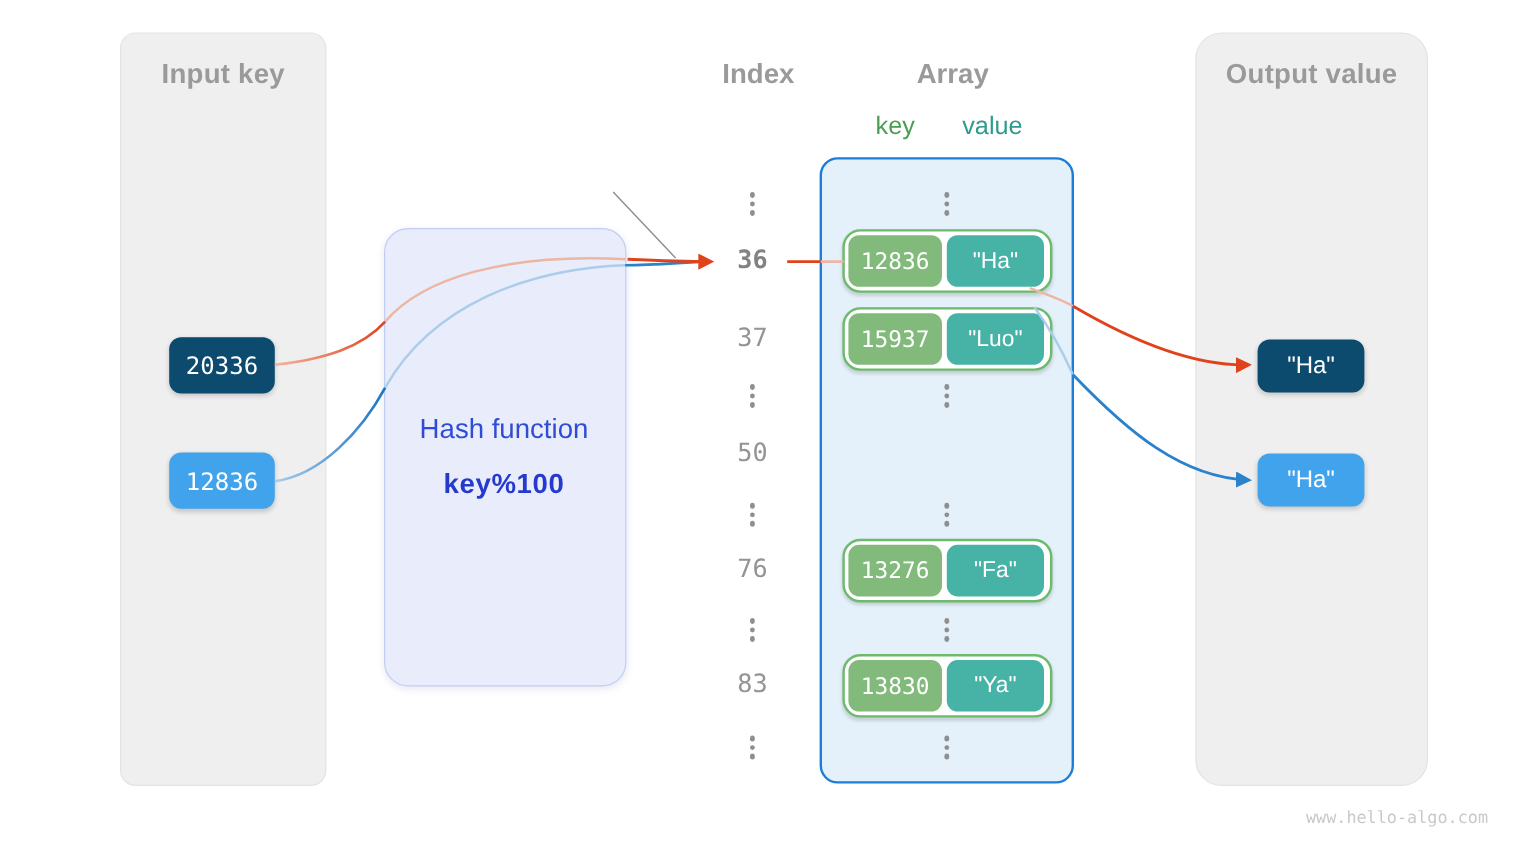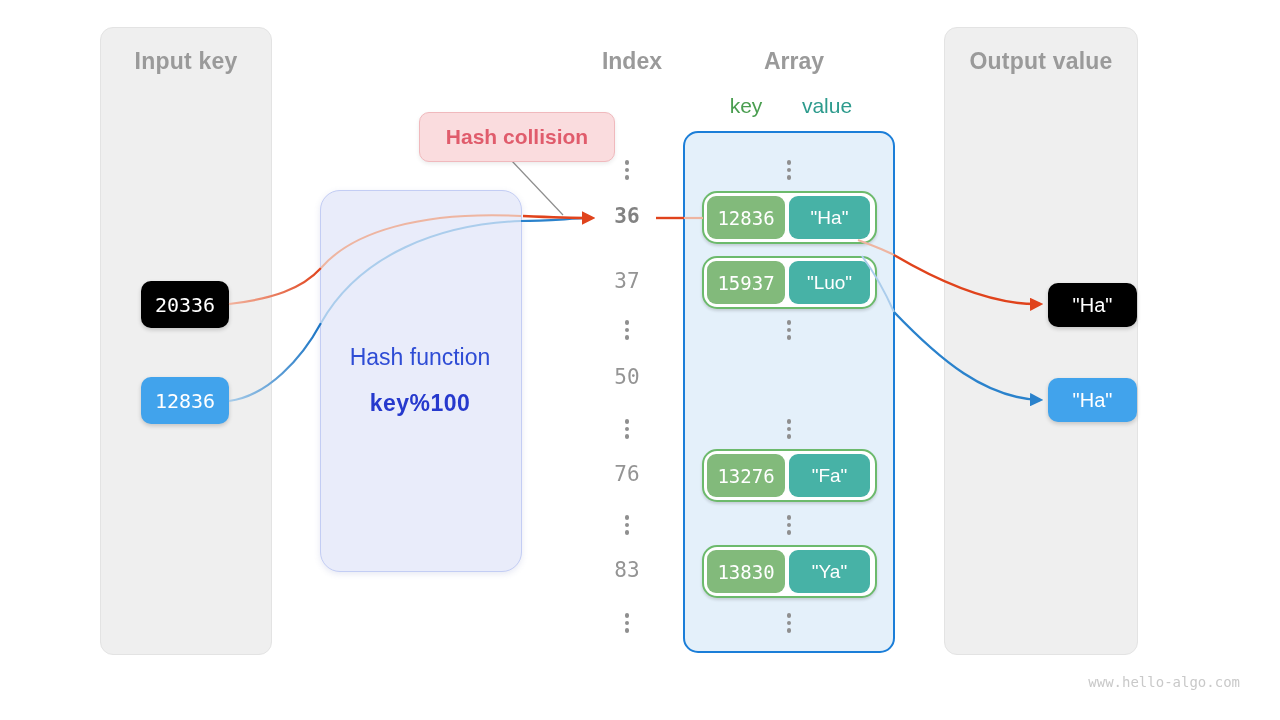--- a/index.html
+++ b/index.html
@@ -17,21 +17,21 @@
     font-size:23px;font-weight:bold;color:#9a9a9a;letter-spacing:.2px;
   }
   
   .chip{
     position:absolute;display:flex;align-items:center;justify-content:center;
     border-radius:10px;color:#ffffff;
     box-shadow:0 2px 4px rgba(0,0,0,.18);
   }
   .chip.mono{font-family:"DejaVu Sans Mono",monospace;font-size:20px;font-weight:500;}
   .chip.sans{font-size:20px;font-weight:500;}
-  .chip.orange{background:#000000;}
+  .chip.orange{background:#0c4a6e;}
   .chip.blue{background:#41a3ec;}
   
   .hash-box{
     position:absolute;left:320px;top:190px;width:200px;height:380px;
     background:#e9ecfa;border:1.5px solid #c3cdf4;border-radius:20px;
     box-shadow:0 2px 6px rgba(100,110,180,.16);z-index:1;
   }
   .hash-name{
     position:absolute;left:320px;top:344px;width:200px;text-align:center;
     font-size:23px;color:#2e4cd5;z-index:6;
@@ -100,21 +100,20 @@
   <div class="panel" style="left:100px;width:170px;">
     <div class="panel-title">Input key</div>
   </div>
   <div class="chip mono orange" style="left:141px;top:281px;width:88px;height:47px;">20336</div>
   <div class="chip mono blue" style="left:141px;top:377px;width:88px;height:47px;">12836</div>
 
   <div class="hash-box"></div>
   <div class="hash-name">Hash function</div>
   <div class="hash-formula">key%100</div>
 
-  <div class="collision">Hash collision</div>
 
   <div class="col-head" style="left:592px;width:70px;">Index</div>
   <div class="dots" style="left:624px;top:160px;">
       <i></i>
       <i></i>
       <i></i>
     </div>
   <div class="idx current" style="left:592px;top:204px;">36</div>
   <div class="idx" style="left:592px;top:269px;">37</div>
   <div class="dots" style="left:624px;top:320px;">
@@ -183,21 +182,21 @@
   <div class="row-pill" style="top:545px;">
     <div class="cell key">13830</div>
     <div class="cell value">"Ya"</div>
   </div>
   <div class="dots" style="left:786px;top:613px;">
       <i></i>
       <i></i>
       <i></i>
     </div>
 
-  <div class="panel" style="left:944px;width:192px;">
+  <div class="panel" style="left:996px;width:192px;border-radius:22px;">
     <div class="panel-title">Output value</div>
   </div>
   <div class="chip sans orange z6" style="left:1048px;top:283px;width:89px;height:44px;">"Ha"</div>
   <div class="chip sans blue z6" style="left:1048px;top:378px;width:89px;height:44px;">"Ha"</div>
 
   <svg id="arrows" width="1280" height="720" viewBox="0 0 1280 720">
     <defs>
       <marker id="ah-o" viewBox="0 0 10 10" refX="7.5" refY="5" markerWidth="5.6" markerHeight="5.6" orient="auto">
         <path d="M0 0 L10 5 L0 10 z" fill="#e0431c"></path>
       </marker>

